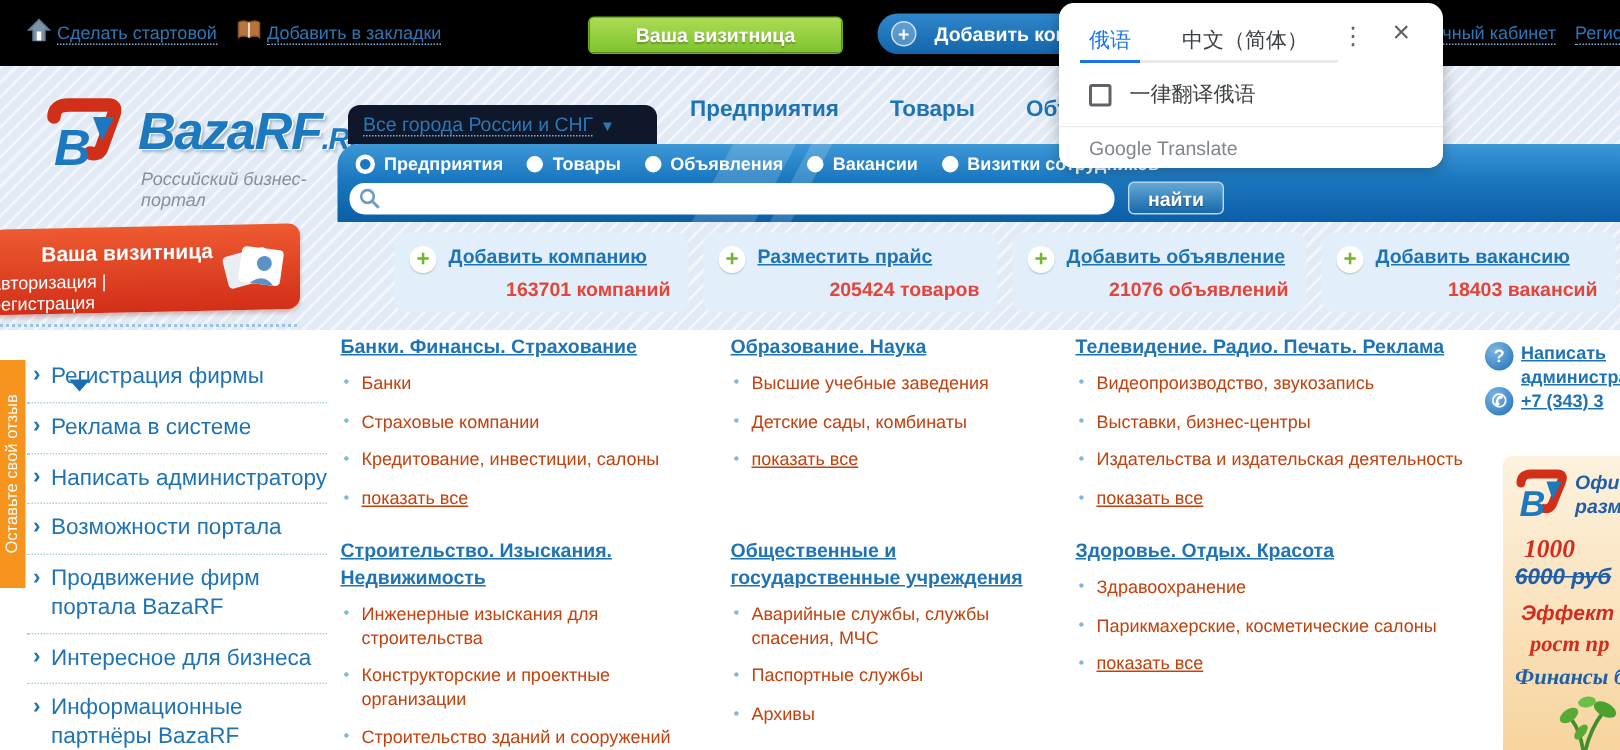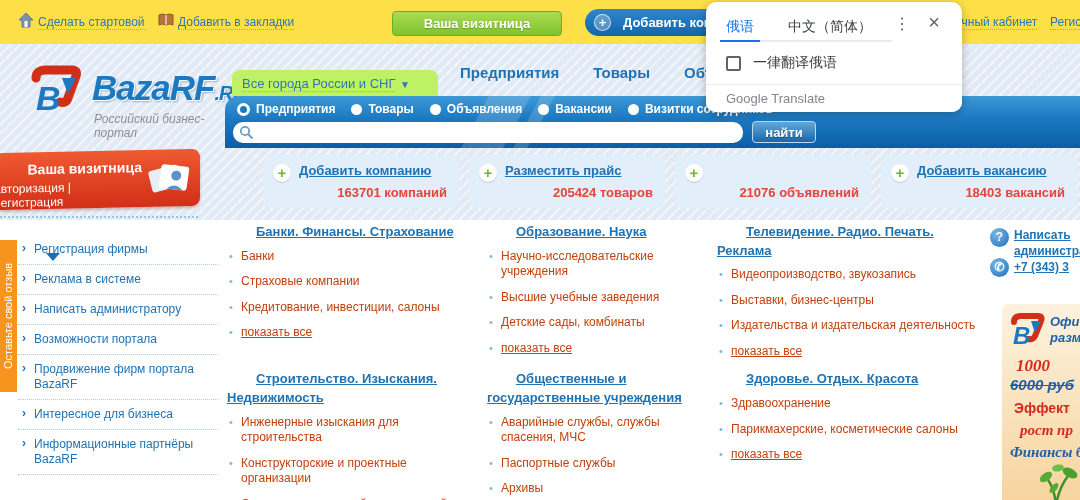--- a/index.html
+++ b/index.html
@@ -5,21 +5,21 @@
   * { margin:0; padding:0; box-sizing:border-box; }
   html,body { background:#fff; }
   #page {
     position:relative; width:1080px; height:500px; overflow:hidden;
     font-family:"Liberation Sans", sans-serif; background:#fff;
   }
   a { text-decoration:none; cursor:pointer; }
 
   
   .topbar { position:absolute; left:0; top:0; width:1080px; height:56px;
-    background:#fde047; border-bottom:1px solid #d8dde2; }
+    background:#000000; border-bottom:1px solid #d8dde2; }
   .toplink { position:absolute; top:15px; font-size:12px; color:#2f77b4;
     border-bottom:1px dotted #7fb0d8; }
   .home-ico, .book-ico { position:absolute; top:12px; width:16px; height:16px; }
   .greenbtn { position:absolute; left:392px; top:11px; width:170px; height:25px;
     background:linear-gradient(#abdb55,#7fc32e); border:1px solid #6fae22; border-radius:4px;
     color:#fff; font-size:13px; font-weight:bold; text-align:center; line-height:23px;
     text-shadow:0 1px 1px rgba(0,0,0,.25); }
   .bluebtn { position:absolute; left:585px; top:9px; width:178px; height:27px;
     background:linear-gradient(#2f87cb,#1565ab); border-radius:14px; color:#fff;
     font-size:13px; font-weight:bold; line-height:27px; padding-left:38px; }
@@ -52,21 +52,21 @@
     background:repeating-linear-gradient(135deg, rgba(255,255,255,.55) 0 2px, rgba(255,255,255,0) 2px 7px), #e2ebf5; }
 
   .logo { position:absolute; left:28px; top:62px; width:210px; height:70px; }
   .logo-ico { position:absolute; left:0; top:2px; width:56px; height:56px; }
   .logo-text { position:absolute; left:64px; top:6px; font-size:35px; font-weight:bold; font-style:italic;
     color:#1c79c0; text-shadow:1px 1px 0 #fff, 2px 2px 2px rgba(21,80,140,.35); letter-spacing:-1px; }
   .logo-tld { font-size:20px; }
   .tagline { position:absolute; left:66px; top:50px; font-size:12px; font-style:italic; color:#8b8f93; }
 
   .citytab { position:absolute; left:232px; top:70px; width:206px; height:26px;
-    background:#bef264; border-radius:8px 8px 0 0; line-height:26px; padding-left:10px; }
+    background:#0f172a; border-radius:8px 8px 0 0; line-height:26px; padding-left:10px; }
   .citytab a { font-size:13px; color:#2f77b4; border-bottom:1px dotted #7fb0d8; }
   .citytab .arr { color:#2f77b4; font-size:10px; }
 
   .nav { position:absolute; left:460px; top:64px; display:flex; gap:34px; }
   .nav a { font-size:15px; font-weight:bold; color:#1e73b5; }
 
   .bluepanel { position:absolute; left:225px; top:96px; width:855px; height:52px;
     background:linear-gradient(180deg,#3d98d6 0%,#1b78c0 45%,#0b5ea6 100%);
     border-radius:14px 0 0 0; overflow:hidden; }
   .bluepanel .streak { position:absolute; top:0; height:52px; background:rgba(255,255,255,.16);
@@ -108,28 +108,28 @@
     border-radius:0 0 0 0; color:#fff; font-size:11px;
     writing-mode:vertical-rl; transform:rotate(180deg); text-align:center; line-height:17px; }
 
   
   .sidebar { position:absolute; left:18px; top:228px; width:200px; }
   .sb-head { height:25px; background:linear-gradient(180deg,#55a9e0,#1a6fb4); border-radius:6px 6px 0 0;
     color:#fff; font-size:13px; font-weight:bold; text-align:center; line-height:25px; }
   .sb-notch { position:absolute; left:28px; top:25px; width:0; height:0;
     border-left:7px solid transparent; border-right:7px solid transparent; border-top:8px solid #1a6fb4; }
   .sb-list { margin-top:7px; }
-  .sb-item { display:block; padding:7px 0 7px 16px; font-size:12px; color:#1e73b5;
+  .sb-item { display:block; padding:7px 0 7px 16px; font-size:15px; color:#1e73b5;
     border-bottom:1px dotted #a9cfe8; position:relative; line-height:1.25; }
   .sb-item::before { content:"›"; position:absolute; left:4px; top:6px; color:#1e73b5; font-weight:bold; }
 
   
   .cats { position:absolute; left:227px; top:222px; width:755px; display:grid;
     grid-template-columns:248px 218px 265px; column-gap:12px; grid-auto-rows:minmax(136px,auto); }
-  .cat-title { display:inline; font-size:13px; font-weight:bold; color:#1e73b5; text-decoration:underline; line-height:1.35;margin-left:29px; }
+  .cat-title { display:inline; font-size:13px; font-weight:bold; color:#1e73b5; text-decoration:underline; line-height:1.35; }
   .cat ul { list-style:none; margin-top:8px; }
   .cat li { position:relative; padding:0 0 0 14px; margin-bottom:10px; font-size:12px; line-height:1.3; }
   .cat li::before { content:"•"; position:absolute; left:2px; top:0; color:#7fb7dd; font-size:11px; }
   .cat li a { color:#c2410c; }
   .cat li.more a { text-decoration:underline; }
 
   
   .rail { position:absolute; left:985px; top:226px; width:110px; }
   .circ-ico { position:absolute; width:19px; height:19px; border-radius:50%;
     background:radial-gradient(circle at 35% 30%, #7db7e4, #1d6fb8); color:#fff;
@@ -141,21 +141,21 @@
   .ad { position:absolute; left:1002px; top:304px; width:78px; height:196px; overflow:hidden;
     border-radius:6px 0 0 0; background:linear-gradient(180deg,#fdf2df,#f7d49e); }
   .ad-inner { position:absolute; left:0; top:0; width:170px; height:196px; }
   .ad-logo { position:absolute; left:6px; top:8px; width:38px; height:38px; }
   .ad-head { position:absolute; left:48px; top:10px; width:120px; font-size:13px; font-weight:bold;
     font-style:italic; color:#1e5fa8; line-height:1.25; }
   .ad-new { position:absolute; left:14px; top:52px; font-family:"Liberation Serif", serif;
     font-style:italic; font-weight:bold; font-size:17px; color:#d42b1e; }
   .ad-old { position:absolute; left:8px; top:72px; font-size:15px; font-weight:bold; font-style:italic;
     color:#1e5fa8; text-decoration:line-through; }
-  .ad-s1 { position:absolute; left:12px; top:96px; font-size:14px; font-weight:bold; color:#d42b1e; }
+  .ad-s1 { position:absolute; left:12px; top:96px; font-size:14px; font-weight:bold; font-style:italic; color:#d42b1e; }
   .ad-s2 { position:absolute; left:18px; top:118px; font-family:"Liberation Serif", serif;
     font-size:15px; font-weight:bold; font-style:italic; color:#d42b1e; }
   .ad-s3 { position:absolute; left:8px; top:140px; font-family:"Liberation Serif", serif;
     font-size:15px; font-weight:bold; font-style:italic; color:#1e5fa8; }
   .plant { position:absolute; left:28px; top:156px; }
 </style>
 </head>
 <body>
 
 <div id="page">
@@ -274,20 +274,21 @@
       <a class="alink">Добавить компанию</a>
       <span class="acount">163701 компаний</span>
     </div>
     <div class="abox">
       <span class="gplus">+</span>
       <a class="alink">Разместить прайс</a>
       <span class="acount">205424 товаров</span>
     </div>
     <div class="abox">
       <span class="gplus">+</span>
+      <a class="alink">Добавить объявление</a>
       <span class="acount">21076 объявлений</span>
     </div>
     <div class="abox">
       <span class="gplus">+</span>
       <a class="alink">Добавить вакансию</a>
       <span class="acount">18403 вакансий</span>
     </div>
   </div>
 
   <div class="feedback">Оставьте свой отзыв</div>
@@ -312,21 +313,20 @@
       <ul>
         <li><a>Банки</a></li>
         <li><a>Страховые компании</a></li>
         <li><a>Кредитование, инвестиции, салоны</a></li>
         <li class="more"><a>показать все</a></li>
       </ul>
     </div>
     <div class="cat">
       <a class="cat-title">Образование. Наука</a>
       <ul>
-        <li><a>Научно-исследовательские учреждения</a></li>
         <li><a>Высшие учебные заведения</a></li>
         <li><a>Детские сады, комбинаты</a></li>
         <li class="more"><a>показать все</a></li>
       </ul>
     </div>
     <div class="cat">
       <a class="cat-title">Телевидение. Радио. Печать. Реклама</a>
       <ul>
         <li><a>Видеопроизводство, звукозапись</a></li>
         <li><a>Выставки, бизнес-центры</a></li>

